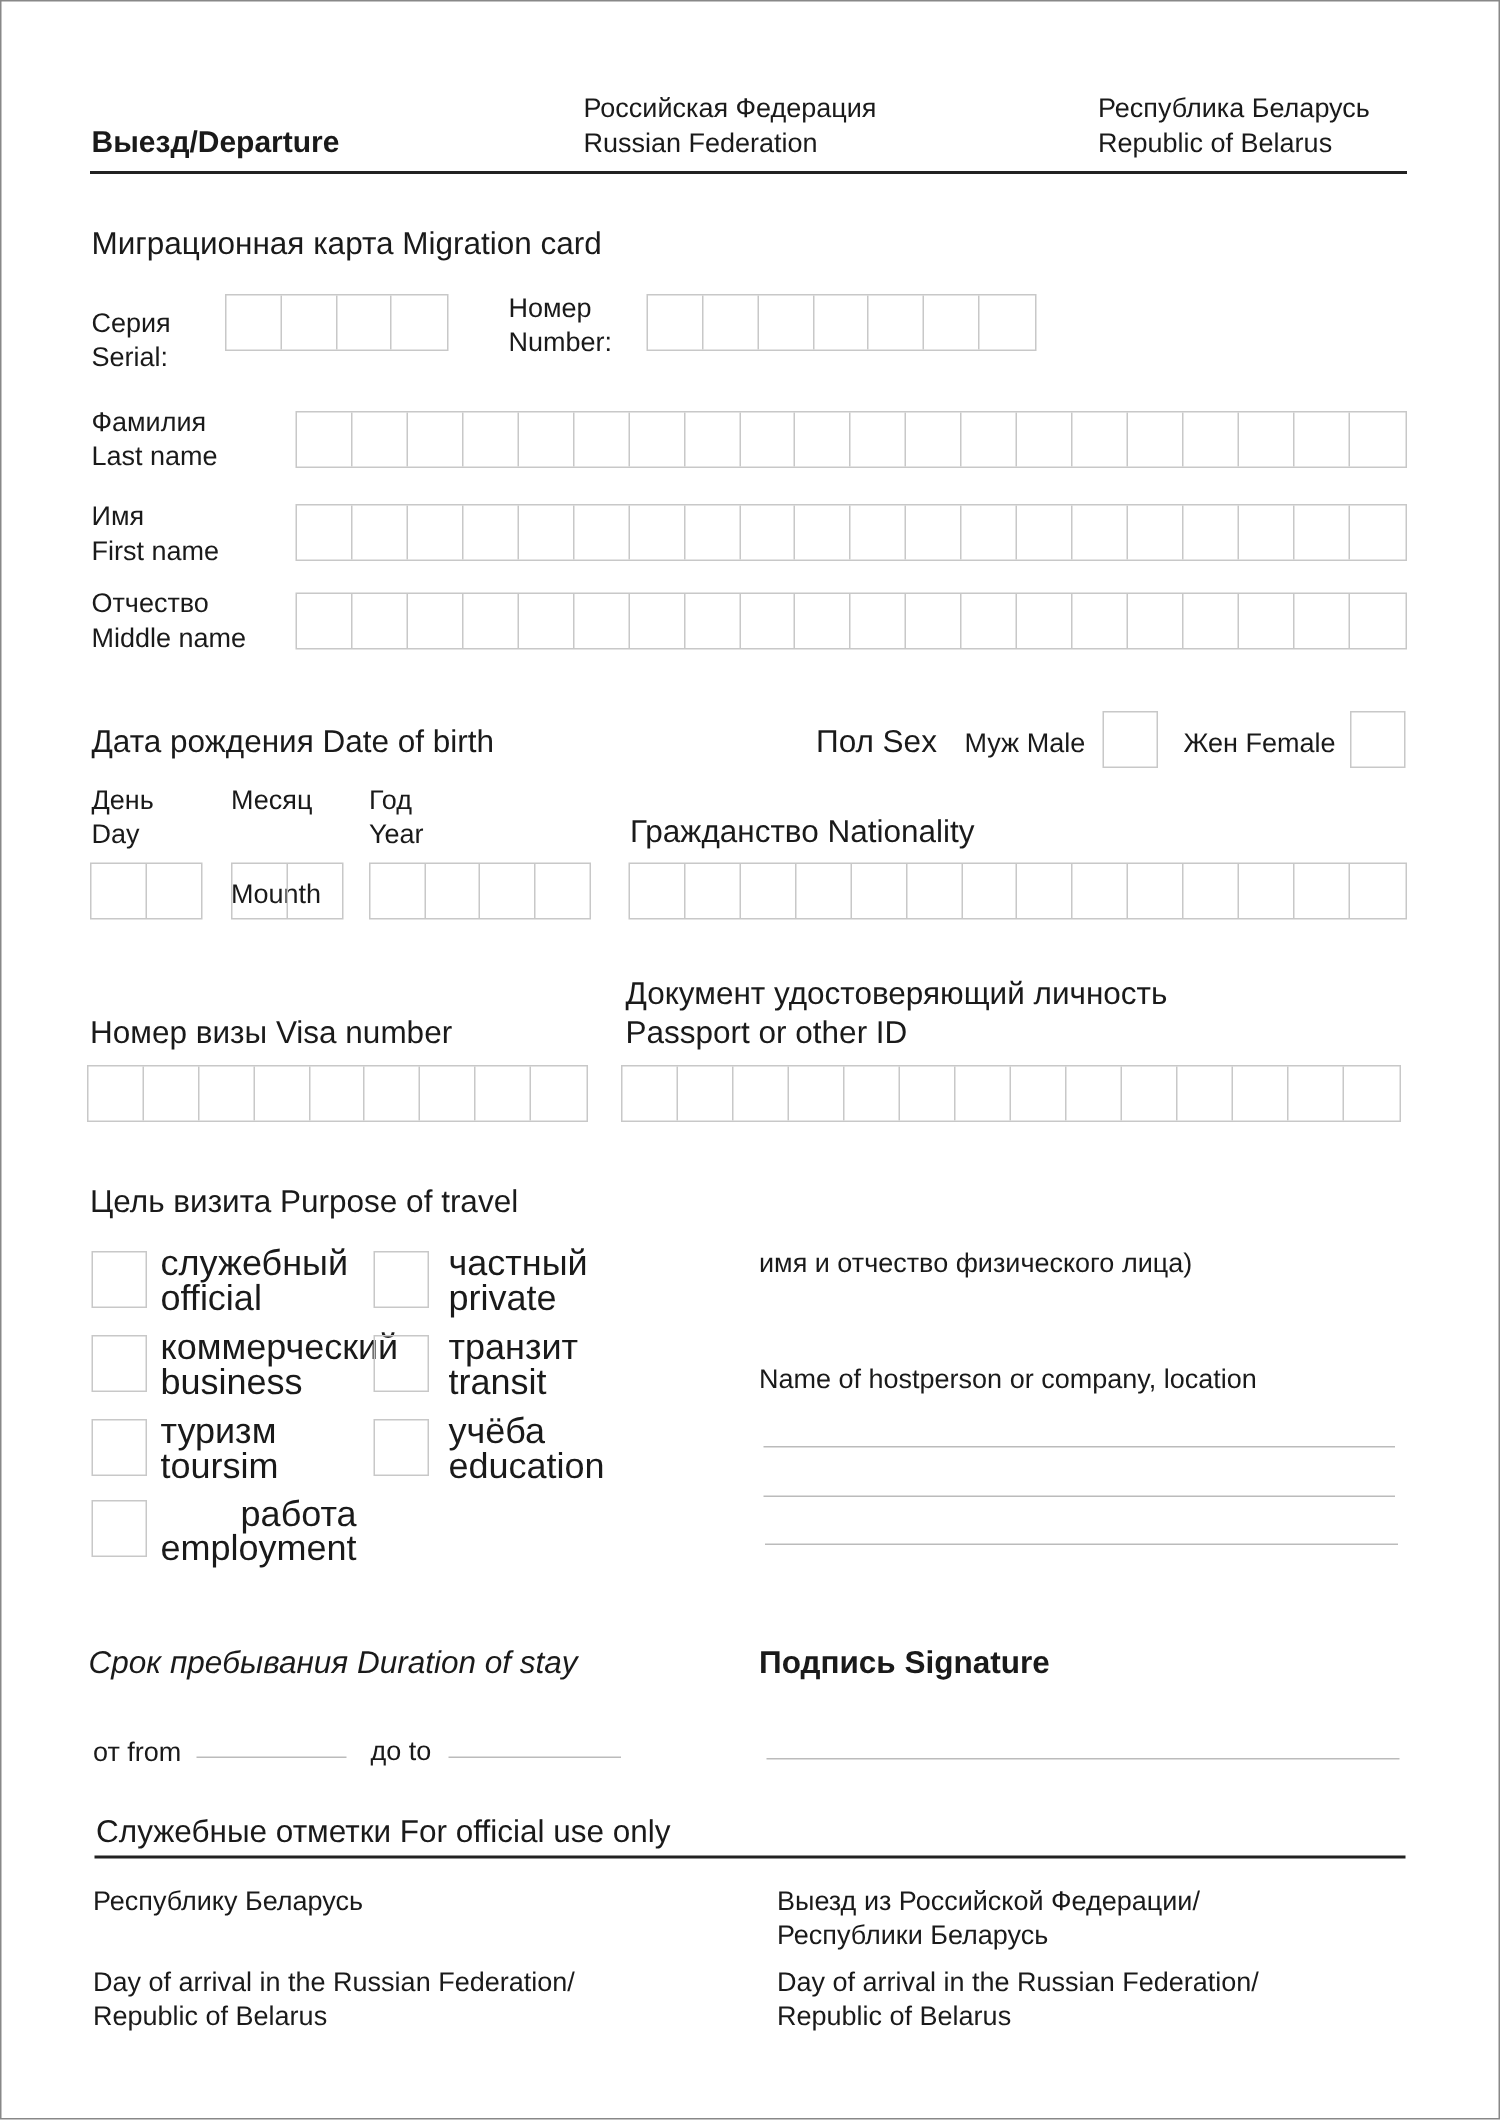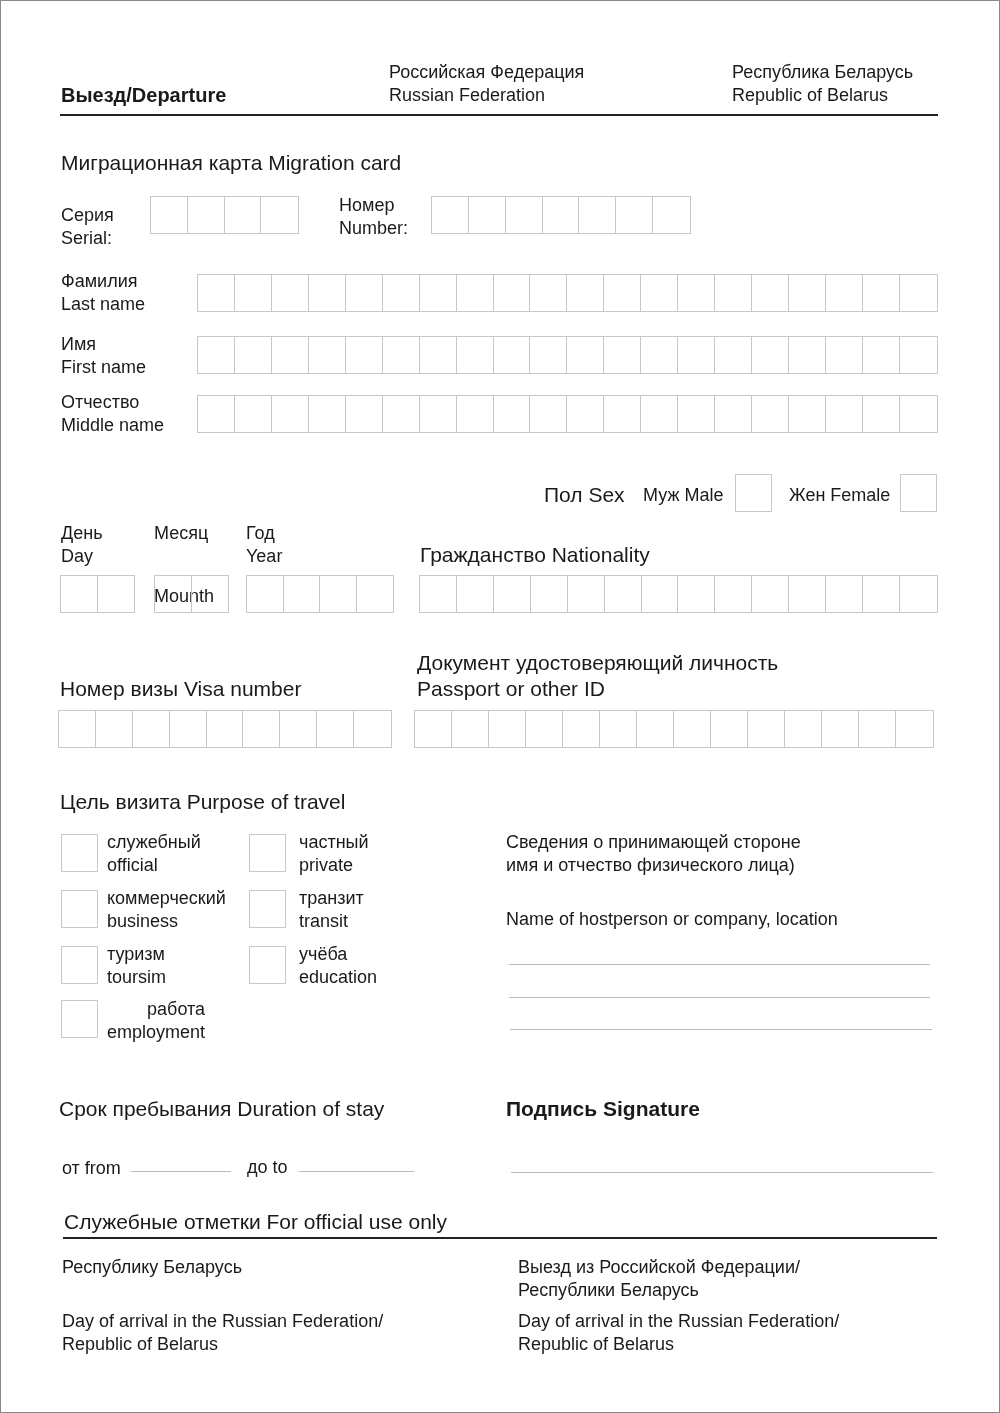--- a/index.html
+++ b/index.html
@@ -11,21 +11,21 @@
   .t21 { font-size: 21px; line-height: 26px; }
   .t20 { font-size: 20px; line-height: 26px; }
   .bold { font-weight: bold; }
   .two { display: flex; flex-direction: column; }
   .rule { position: absolute; height: 2px; background: #222; }
   .line { position: absolute; height: 1px; background: #bbb; }
   .boxes { position: absolute; display: flex; height: 38px; border: 1px solid #c8c8c8; }
   .boxes .cell { height: 100%; border-right: 1px solid #c8c8c8; }
   .boxes .cell:last-child { border-right: none; }
   .chk { position: absolute; width: 37px; height: 38px; border: 1px solid #c8c8c8; }
-  .opt-label { position: absolute; font-size: 18px; line-height: 23px; }
+  .opt-label { position: absolute; font-size: 24px; line-height: 23px; }
 </style>
 </head>
 <body>
 
 <div class="page">
 
   <div class="abs t20 bold" style="left:60px; top:81px;">Выезд/Departure</div>
   <div class="abs two t18" style="left:388px; top:60px;">
     <span>Российская Федерация</span>
     <span>Russian Federation</span>
@@ -135,20 +135,21 @@
       <div class="cell" style="width: 5%;"></div>
       <div class="cell" style="width: 5%;"></div>
       <div class="cell" style="width: 5%;"></div>
       <div class="cell" style="width: 5%;"></div>
       <div class="cell" style="width: 5%;"></div>
       <div class="cell" style="width: 5%;"></div>
       <div class="cell" style="width: 5%;"></div>
       <div class="cell" style="width: 5%;"></div>
     </div>
 
+  <div class="abs t21" style="left:60px; top:481px;">Дата рождения Date of birth</div>
   <div class="abs t21" style="left:543px; top:481px;">Пол Sex</div>
   <div class="abs t18" style="left:642px; top:483px;">Муж Male</div>
   <div class="chk" style="left:734px; top:473px;"></div>
   <div class="abs t18" style="left:788px; top:483px;">Жен Female</div>
   <div class="chk" style="left:899px; top:473px;"></div>
 
   <div class="abs two t18" style="left:60px; top:521px;">
     <span>День</span>
     <span>Day</span>
   </div>
@@ -261,29 +262,28 @@
     <span>education</span>
   </div>
 
   <div class="chk" style="left:60px; top:999px;"></div>
   <div class="opt-label two" style="left:106px; top:997px;align-items:flex-end;">
     <span>работа</span>
     <span>employment</span>
   </div>
 
   <div class="abs two t18" style="left:505px; top:830px;">
-    <span>Сведения о принимающей стороне</span>
     <span>имя и отчество физического лица)</span>
   </div>
   <div class="abs t18" style="left:505px; top:907px;">Name of hostperson or company, location</div>
   <div class="line" style="left:508px; top:963px; width:421px;"></div>
   <div class="line" style="left:508px; top:996px; width:421px;"></div>
   <div class="line" style="left:509px; top:1028px; width:422px;"></div>
 
-  <div class="abs t21" style="left:58px; top:1095px;">Срок пребывания Duration of stay</div>
+  <div class="abs t21" style="left:58px; top:1095px;font-style:italic;">Срок пребывания Duration of stay</div>
   <div class="abs t18" style="left:61px; top:1156px;">от from</div>
   <div class="line" style="left:130px; top:1170px; width:100px;"></div>
   <div class="abs t18" style="left:246px; top:1155px;">до to</div>
   <div class="line" style="left:298px; top:1170px; width:115px;"></div>
 
   <div class="abs t21" style="left:505px; top:1095px;font-weight:bold;">Подпись Signature</div>
   <div class="line" style="left:510px; top:1171px; width:422px;"></div>
 
   <div class="abs t21" style="left:63px; top:1208px;">Служебные отметки For official use only</div>
   <div class="rule" style="left:62px; top:1236px; width:874px;"></div>

